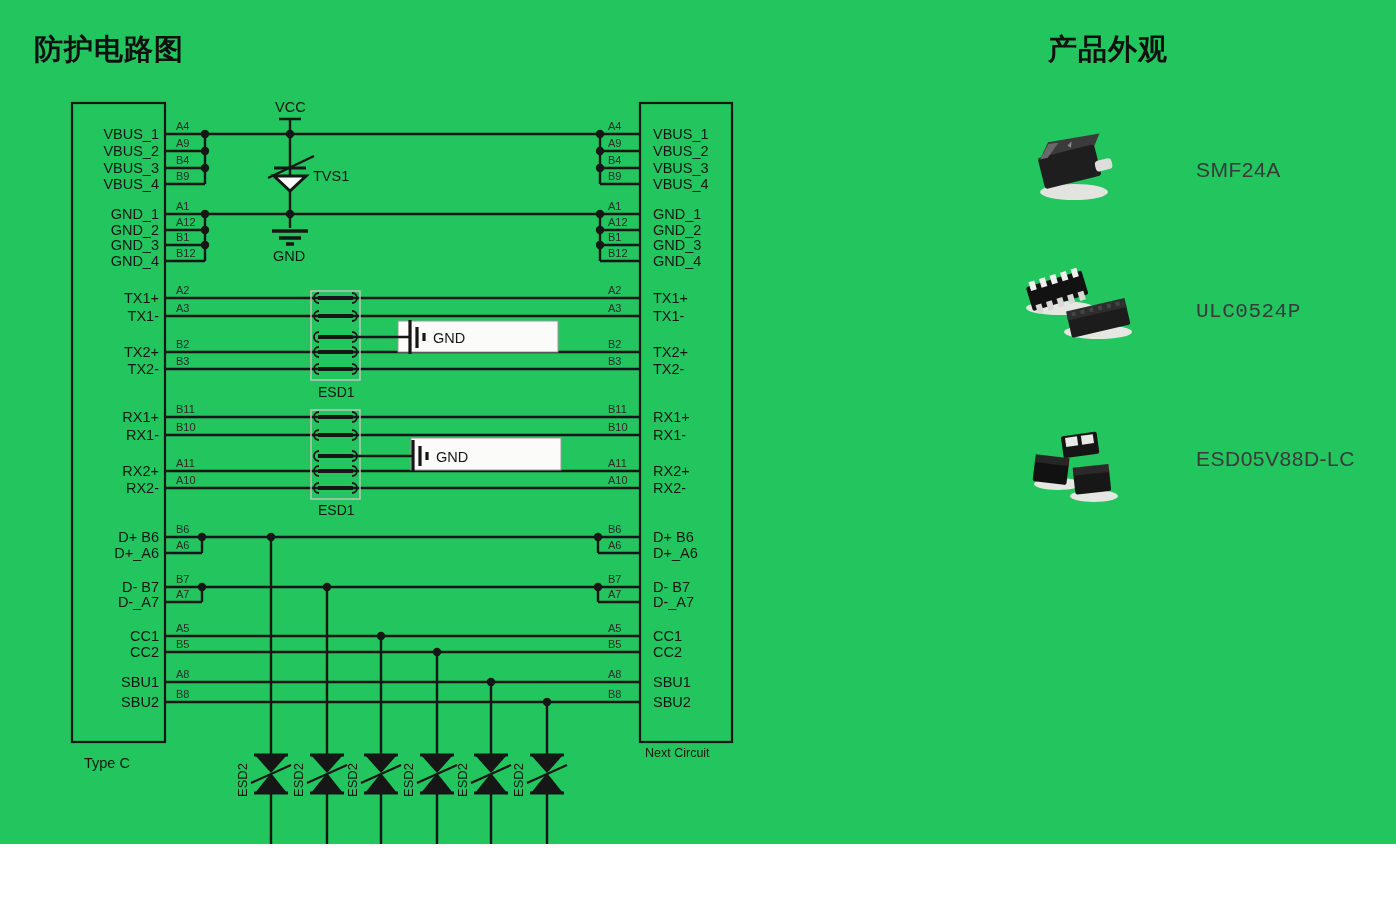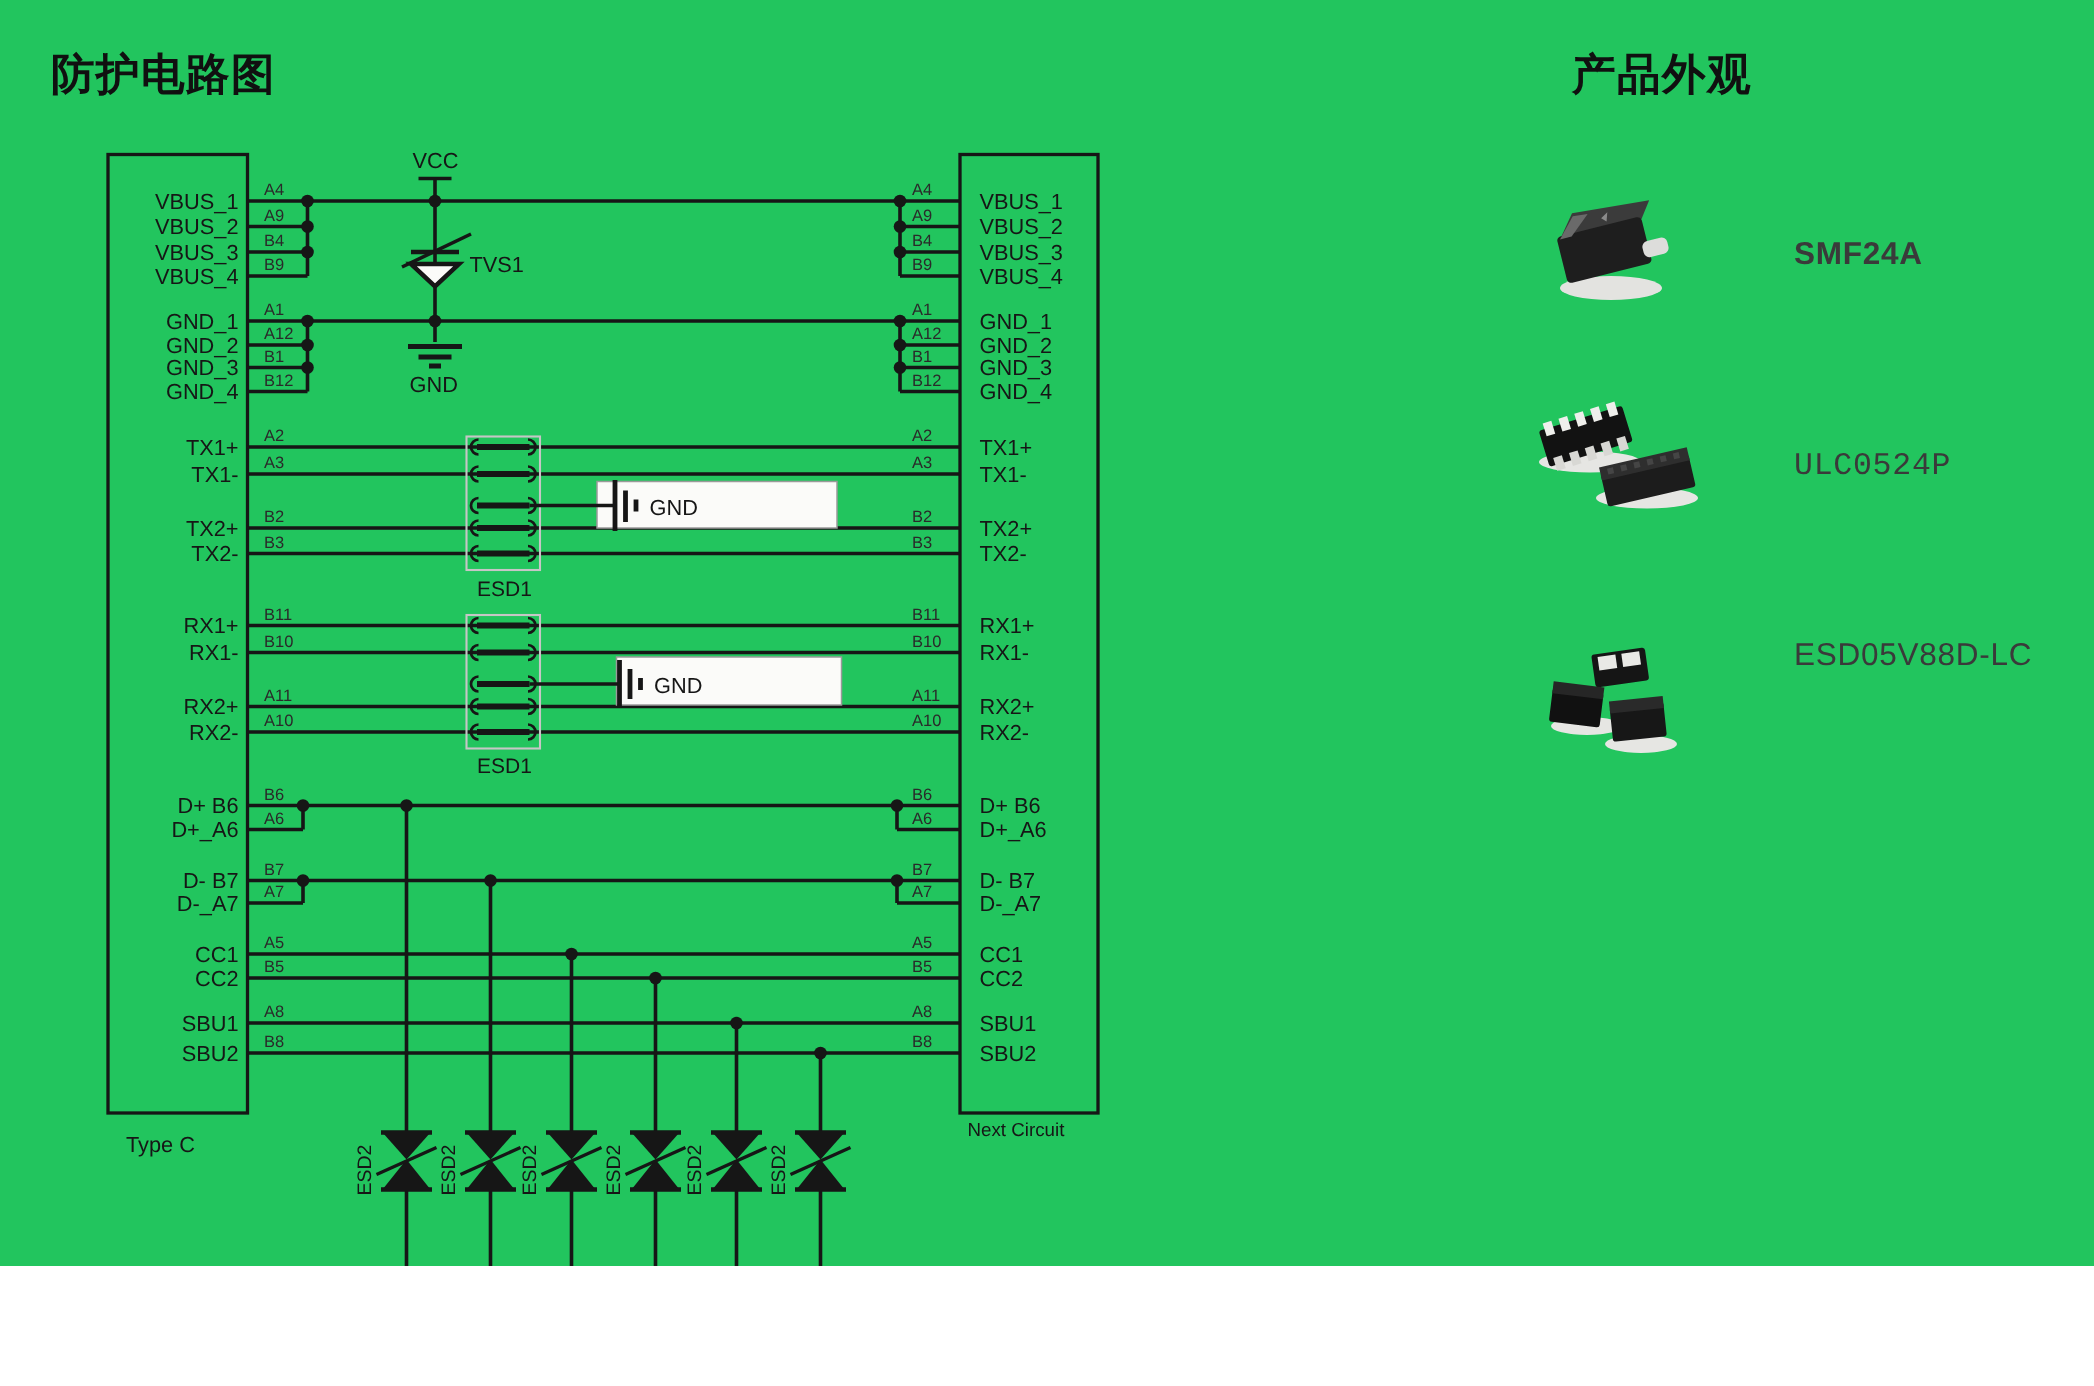--- a/index.html
+++ b/index.html
@@ -277,21 +277,21 @@
   <svg class="pimg" style="left:1022px;top:122px;" width="100" height="90" viewBox="0 0 100 90">
     <ellipse cx="52" cy="70" rx="34" ry="8" fill="#e3e3e0"></ellipse>
     <g transform="rotate(-14 50 42)">
       <polygon points="20,30 32,15 84,19 76,30" fill="#3b3b3b"></polygon>
       <rect x="18" y="28" width="58" height="32" rx="3" fill="#1e1e1e"></rect>
       <polygon points="20,30 32,17 42,18 28,30" fill="#6a6a6a"></polygon>
       <rect x="72" y="45" width="17" height="11" rx="4" fill="#dddddb"></rect>
       <path d="M50,23 l5,-3 l-2,6 z" fill="#8a8a8a"></path>
     </g>
   </svg>
-  <div class="product-label" style="top:158px;font-weight:bold;">SMF24A</div>
+  <div class="product-label" style="top:158px;">SMF24A</div>
 
   <svg class="pimg" style="left:1018px;top:262px;" width="120" height="85" viewBox="0 0 120 85">
     <ellipse cx="42" cy="46" rx="34" ry="7" fill="#e6e6e3"></ellipse>
     <ellipse cx="80" cy="70" rx="34" ry="7" fill="#e6e6e3"></ellipse>
     <g transform="rotate(-17 40 28)">
       <rect x="10" y="16" width="58" height="25" rx="2" fill="#121212"></rect>
       <rect x="14" y="12" width="6" height="9" fill="#efefec"></rect>
         <rect x="25" y="12" width="6" height="9" fill="#efefec"></rect>
       <rect x="36" y="12" width="6" height="9" fill="#efefec"></rect>
         <rect x="47" y="12" width="6" height="9" fill="#efefec"></rect>
@@ -325,15 +325,15 @@
     </g>
     <g transform="rotate(7 22 48)">
       <rect x="6" y="38" width="34" height="23" rx="2" fill="#111111"></rect>
       <rect x="6" y="34" width="34" height="8" fill="#262626"></rect>
     </g>
     <g transform="rotate(-6 62 58)">
       <rect x="46" y="48" width="36" height="23" rx="2" fill="#171717"></rect>
       <rect x="46" y="44" width="36" height="8" fill="#2a2a2a"></rect>
     </g>
   </svg>
-  <div class="product-label" style="top:425px;">ESD05V88D-LC</div>
+  <div class="product-label" style="top:447px;">ESD05V88D-LC</div>
 
 </div>
 
 </body></html>

